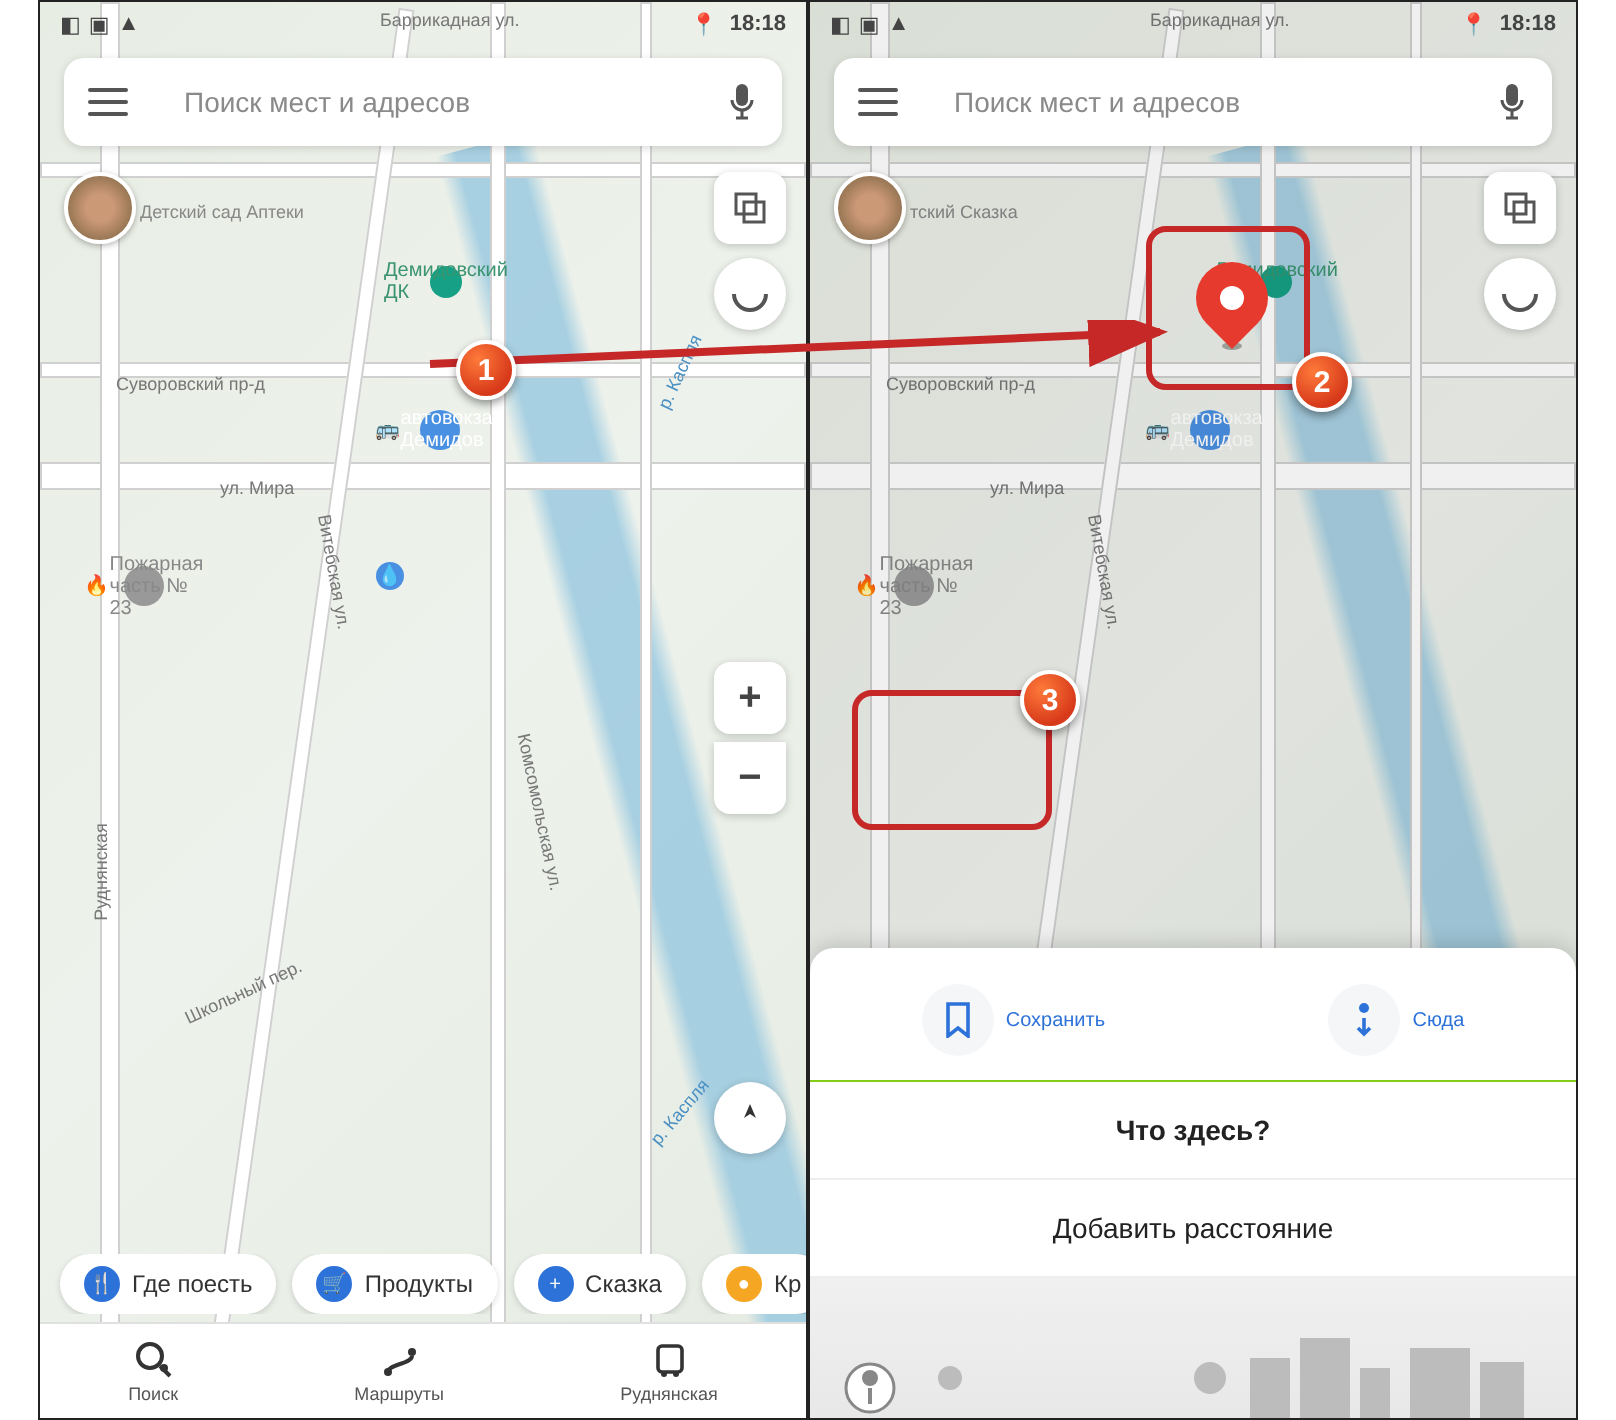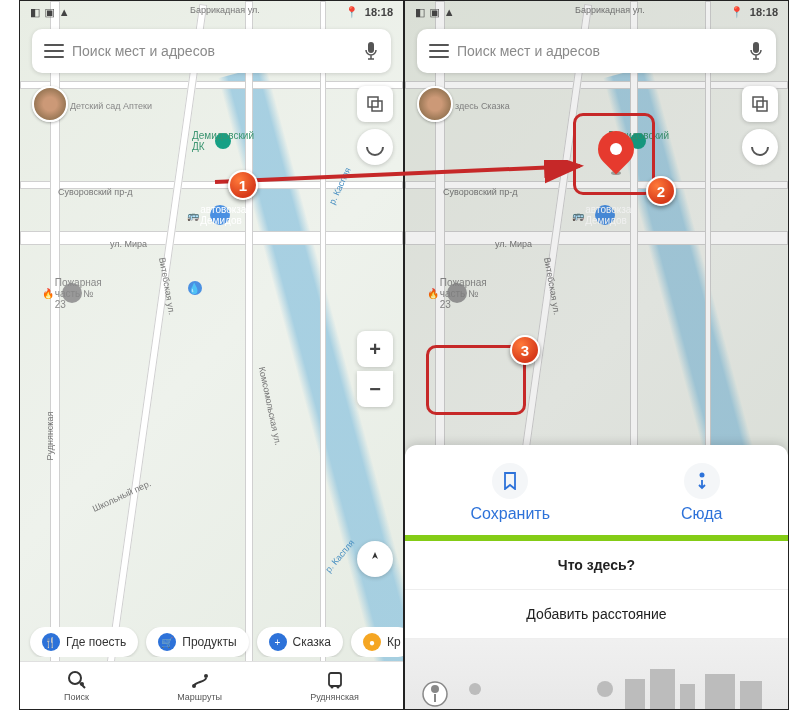--- a/index.html
+++ b/index.html
@@ -3,21 +3,21 @@
 <meta charset="utf-8">
 <style>
 * { margin: 0; padding: 0; box-sizing: border-box; font-family: Arial, Helvetica, sans-serif; }
 body { background: #fff; width: 808px; height: 710px; position: relative; }
 .frame { position: absolute; border: 1px solid #222; overflow: hidden; background: #eef2ec; }
 .frame.left { left: 19px; top: 0; width: 385px; height: 710px; }
 .frame.right { left: 404px; top: 0; width: 385px; height: 710px; }
 .status-bar { position: absolute; top: 0; left: 0; right: 0; height: 22px; display: flex; align-items: center; justify-content: space-between; padding: 0 10px; font-size: 11px; color: #444; z-index: 50; }
 .status-icons { display: flex; gap: 4px; align-items: center; }
 .status-right { display: flex; gap: 6px; align-items: center; font-weight: 600; }
-.search-bar { position: absolute; top: 28px; left: 12px; right: 12px; height: 44px; background: #fff; border-radius: 10px; box-shadow: 0 1px 4px rgba(0,0,0,.15); display: flex; align-items: center; padding: 0 12px; gap: 8px; z-index: 45; }
+.search-bar { position: absolute; top: 28px; left: 12px; right: 12px; height: 44px; background: #fff; border-radius: 10px; box-shadow: 0 1px 4px rgba(0,0,0,.15); display: flex; align-items: center; padding: 0 12px; gap: 28px; z-index: 45; }
 .hamburger { width: 20px; height: 14px; display: flex; flex-direction: column; justify-content: space-between; }
 .hamburger span { height: 2px; background: #555; border-radius: 1px; }
 .search-text { flex: 1; font-size: 14px; color: #8a8a8a; }
 .mic-icon { width: 16px; height: 20px; }
 .map-bg { position: absolute; inset: 0; background: linear-gradient(135deg, #e8ede4 0%, #eef2ec 50%, #e5ebe2 100%); }
 .road { position: absolute; background: #fff; border: 1px solid #d0d0d0; }
 .road.h1 { left: 0; right: 0; top: 230px; height: 14px; }
 .road.h2 { left: 0; right: 0; top: 180px; height: 8px; }
 .road.h3 { left: 0; right: 0; top: 80px; height: 8px; }
 .road.v1 { left: 30px; top: 0; bottom: 0; width: 10px; }
@@ -44,23 +44,23 @@
 .bottom-nav { position: absolute; bottom: 0; left: 0; right: 0; height: 48px; background: #fff; border-top: 1px solid #e0e0e0; display: flex; justify-content: space-around; align-items: center; z-index: 40; }
 .nav-item { display: flex; flex-direction: column; align-items: center; gap: 2px; font-size: 9px; color: #555; }
 .nav-ico { width: 20px; height: 20px; }
 .overlay-dim { position: absolute; inset: 0; background: rgba(0,0,0,.06); z-index: 30; }
 .pin { position: absolute; left: 193px; top: 130px; z-index: 42; }
 .pin-body { width: 36px; height: 36px; background: #e63a2e; border-radius: 50% 50% 50% 0; transform: rotate(-45deg); display: flex; align-items: center; justify-content: center; }
 .pin-dot { width: 12px; height: 12px; background: #fff; border-radius: 50%; }
 .pin-shadow { width: 10px; height: 4px; background: rgba(0,0,0,.3); border-radius: 50%; margin: 4px auto 0; }
 .sheet { position: absolute; bottom: 0; left: 0; right: 0; background: #fff; z-index: 45; border-radius: 12px 12px 0 0; box-shadow: 0 -2px 10px rgba(0,0,0,.15); }
 .sheet-actions { display: flex; justify-content: space-around; padding: 18px 0 12px; }
-.action { display: flex; flex-direction: column; align-items: center; gap: 6px; font-size: 16px; color: #2d72d9; }
+.action { display: flex; flex-direction: row; align-items: center; gap: 6px; font-size: 10px; color: #2d72d9; }
 .action-ico { width: 36px; height: 36px; border-radius: 50%; background: #f4f6f8; display: flex; align-items: center; justify-content: center; }
-.sheet-list { border-top: 6px solid #84cc16; }
+.sheet-list { border-top: 1px solid #84cc16; }
 .sheet-item { padding: 16px; text-align: center; font-size: 14px; color: #222; border-bottom: 1px solid #eee; }
 .sheet-item.bold { font-weight: 600; }
 .sheet-footer { height: 70px; background: linear-gradient(#f0f0f0, #e8e8e8); position: relative; overflow: hidden; }
 .skyline { position: absolute; bottom: 0; left: 0; right: 0; height: 50px; }
 .callout { position: absolute; border: 3px solid #c62828; border-radius: 10px; z-index: 48; pointer-events: none; }
 .callout.c2 { left: 573px; top: 113px; width: 82px; height: 82px; }
 .callout.c3 { left: 426px; top: 345px; width: 100px; height: 70px; }
 .badge { position: absolute; width: 30px; height: 30px; border-radius: 50%; background: radial-gradient(circle at 35% 30%, #ff7a3a, #d73a1a 70%); border: 2px solid #fff; box-shadow: 0 2px 4px rgba(0,0,0,.4); display: flex; align-items: center; justify-content: center; color: #fff; font-weight: bold; font-size: 15px; z-index: 60; }
 .badge.b1 { left: 228px; top: 170px; }
 .badge.b2 { left: 646px; top: 176px; }
@@ -197,21 +197,21 @@
       <div class="road v4"></div>
     <span class="map-label" style="left:90px;top:238px">ул. Мира</span>
     <span class="map-label" style="left:38px;top:186px">Суворовский пр-д</span>
     <span class="map-label" style="left:170px;top:4px">Баррикадная ул.</span>
     <span class="map-label" style="left:118px;top:280px;transform:rotate(80deg)">Витебская ул.</span>
     <div class="poi bus" style="left:190px;top:204px">🚌<span class="label-under">автовокзал Демидов</span></div>
     <div class="poi bldg" style="left:225px;top:132px">
         <span class="label-under" style="color:#3a9470">Демидовский ДК</span>
       </div>
     <div class="poi fire" style="left:42px;top:282px">🔥<span class="label-under" style="color:#888">Пожарная часть № 23</span></div>
-    <span class="map-label" style="left:50px;top:100px;color:#888">здесь Сказка</span>
+    <span class="map-label" style="left:50px;top:100px;color:#888">тский Сказка</span>
   </div>
   <div class="overlay-dim"></div>
   <div class="pin">
     <div class="pin-body">
         <div class="pin-dot"></div>
       </div>
     <div class="pin-shadow"></div>
   </div>
   <div class="status-bar">
     <div class="status-icons">

